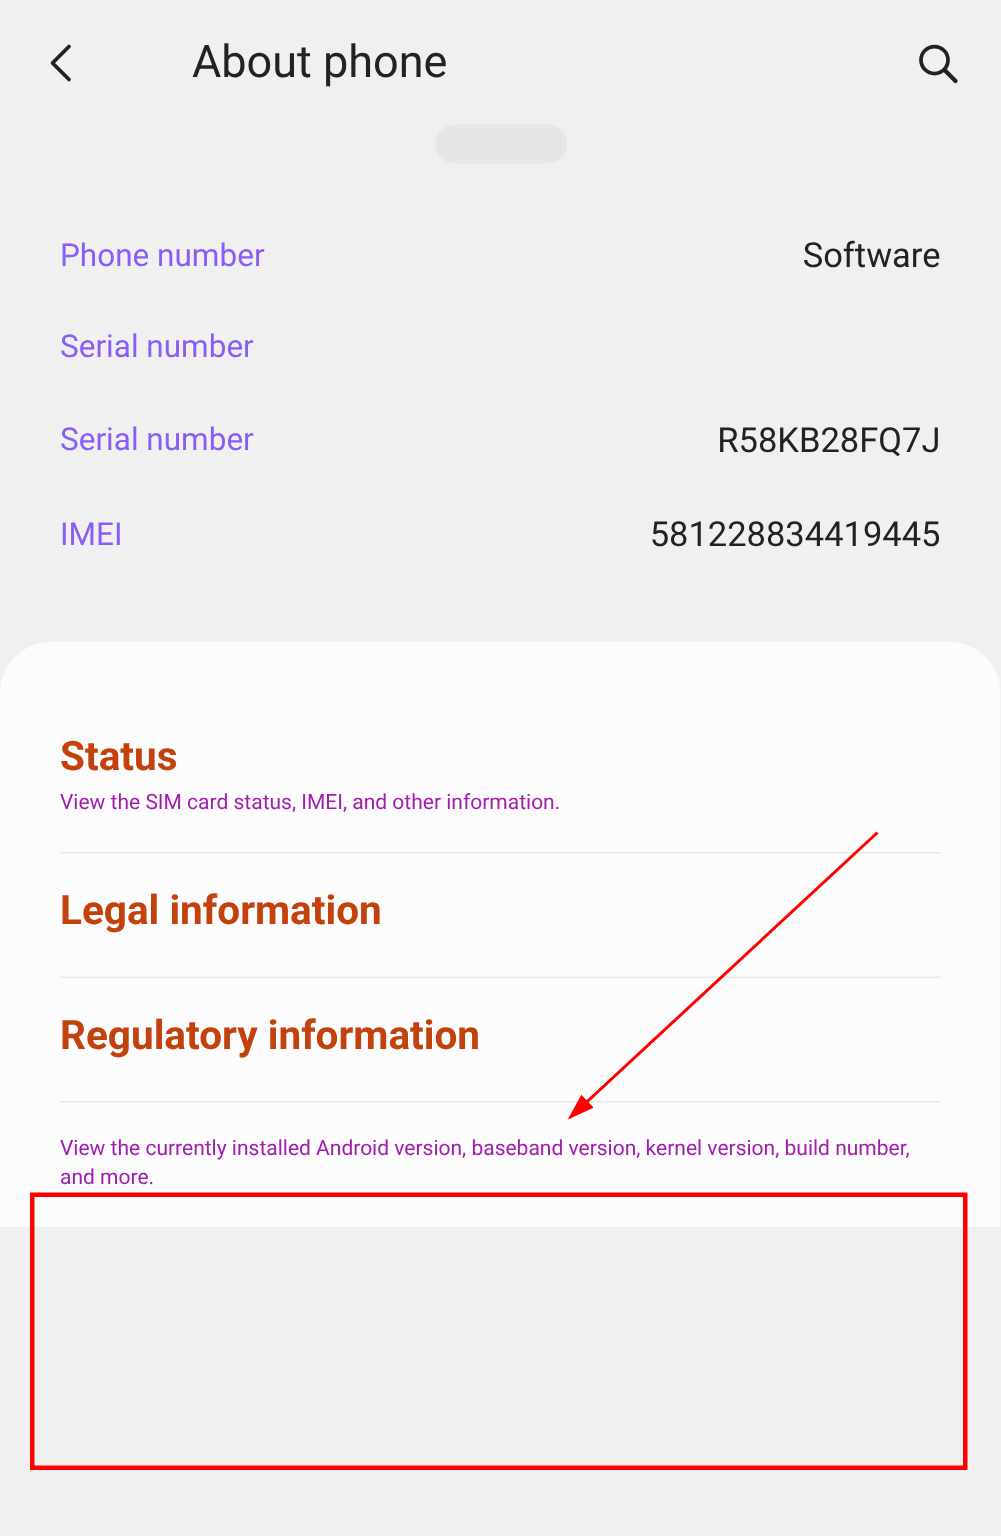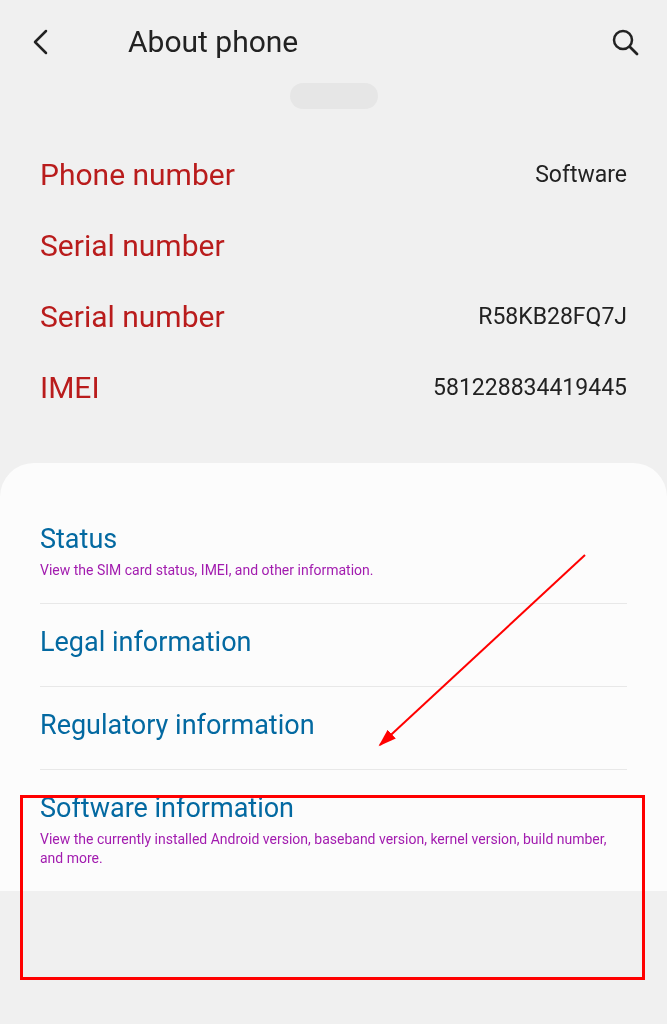--- a/index.html
+++ b/index.html
@@ -53,44 +53,44 @@
     .info-section {
       padding: 0 40px 40px;
     }
     .info-row {
       display: flex;
       justify-content: space-between;
       align-items: center;
       padding: 18px 0;
     }
     .info-label {
-      font-size: 30px;
-      color: #b91c1c;
+      font-size: 21px;
+      color: #8b5cf6;
     }
     .info-value {
       font-size: 23px;
       color: #222;
     }
     .card {
       background: #fcfcfc;
       border-radius: 34px 34px 0 0;
       padding: 38px 40px 0;
       position: relative;
     }
     .list-item {
       padding: 22px 0;
       border-bottom: 1px solid #e8e8e8;
     }
     .list-item:last-child {
       border-bottom: none;
     }
     .list-title {
       font-size: 27px;
-      font-weight: 400;
-      color: #0369a1;
+      font-weight: 700;
+      color: #c2410c;
       margin-bottom: 6px;
     }
     .list-subtitle {
       font-size: 14px;
       color: #a21caf;
       line-height: 1.4;
     }
     .highlight-box {
       position: absolute;
       border: 3px solid #ff0000;
@@ -144,21 +144,20 @@
     <div class="list-title">Status</div>
     <div class="list-subtitle">View the SIM card status, IMEI, and other information.</div>
   </div>
   <div class="list-item">
     <div class="list-title">Legal information</div>
   </div>
   <div class="list-item">
     <div class="list-title">Regulatory information</div>
   </div>
   <div class="list-item">
-    <div class="list-title">Software information</div>
     <div class="list-subtitle">View the currently installed Android version, baseband version, kernel version, build number, and more.</div>
   </div>
 </div>
 
 <svg class="arrow-svg" style="left:365px; top:545px; width:230px; height:220px;">
   <defs>
     <marker id="arrowhead" markerWidth="10" markerHeight="10" refX="8" refY="3" orient="auto">
       <polygon points="0 0, 9 3, 0 6" fill="#ff0000"></polygon>
     </marker>
   </defs>

